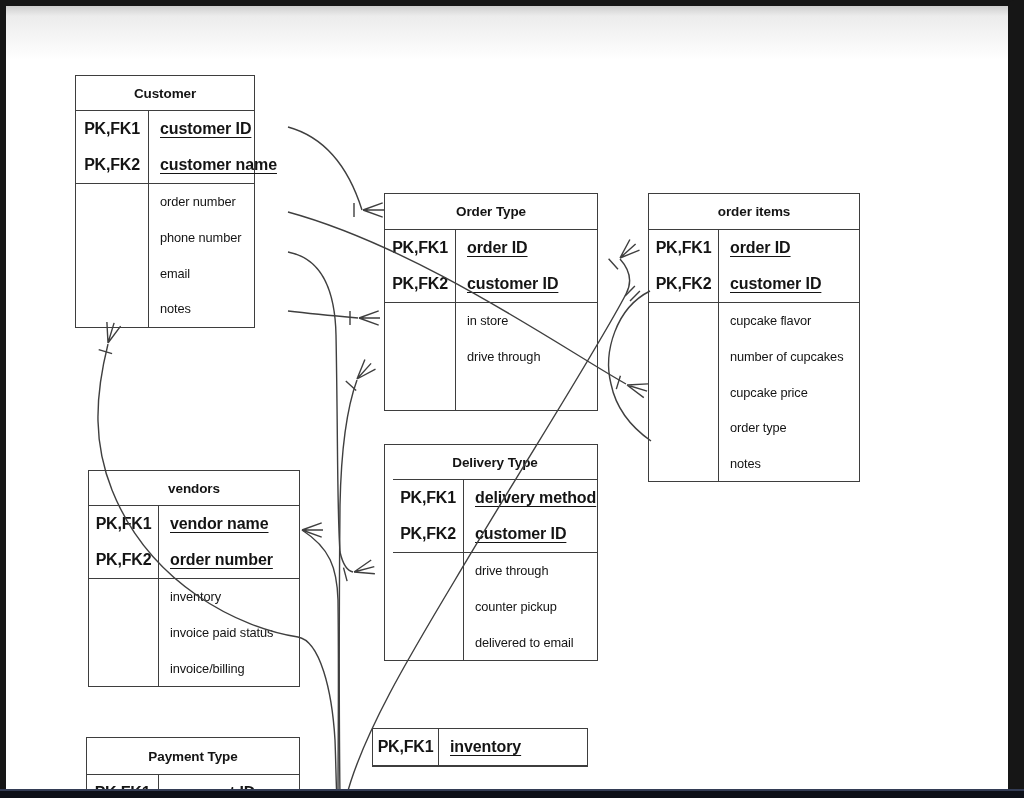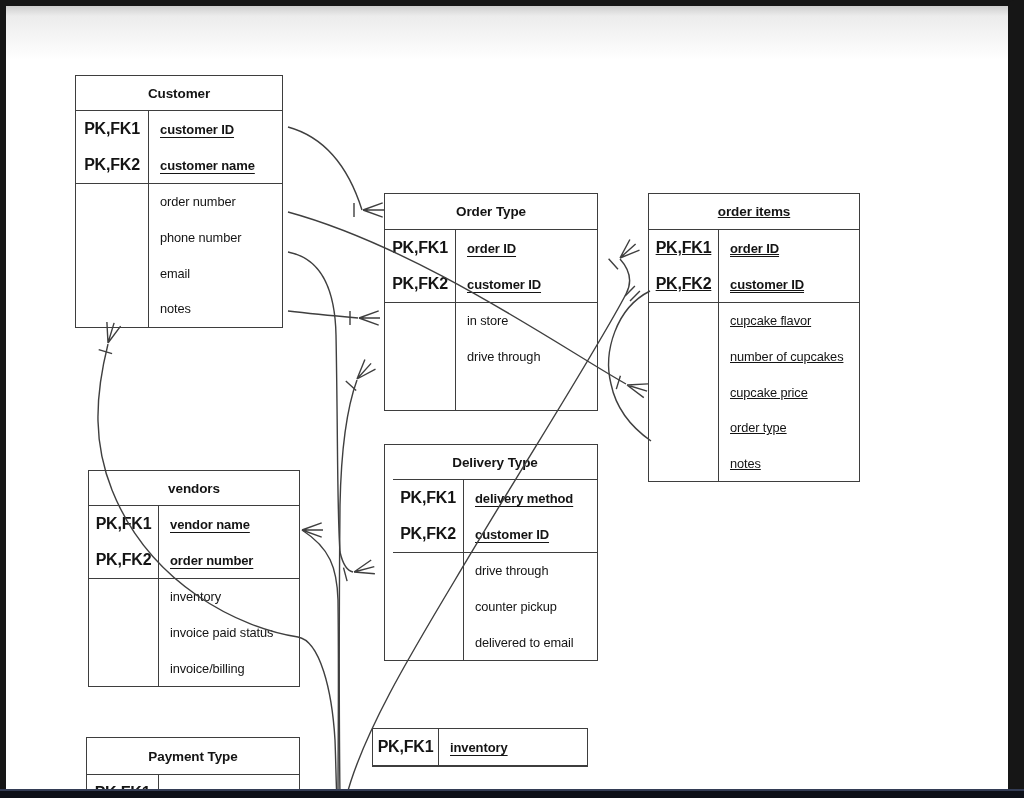--- a/index.html
+++ b/index.html
@@ -15,30 +15,30 @@
   #bottom-bar{left:0;top:789px;width:1024px;height:9px;border-top:2px solid #333c55;box-sizing:border-box;}
   .entity{position:absolute;background:#ffffff;border:1.4px solid #3e3e3e;box-sizing:border-box;z-index:2;color:#141414;}
   .e-title{display:flex;align-items:center;justify-content:center;font-weight:bold;font-size:13.5px;border-bottom:1.4px solid #3e3e3e;box-sizing:border-box;letter-spacing:-0.1px;}
   .e-sec{display:flex;}
   .e-sec.keys{border-bottom:1.4px solid #3e3e3e;}
   .cL{flex:0 0 auto;border-right:1.4px solid #3e3e3e;box-sizing:border-box;display:flex;flex-direction:column;}
   .cR{flex:1 1 auto;display:flex;flex-direction:column;min-width:0;}
   .krow{height:36px;display:flex;align-items:center;}
   .arow{height:35.7px;display:flex;align-items:center;}
   .pklbl{width:100%;justify-content:center;font-weight:bold;font-size:16px;letter-spacing:-0.2px;}
-  .keyname{padding-left:11px;font-weight:bold;font-size:13px;text-decoration:underline;text-underline-offset:3px;text-decoration-thickness:1.3px;letter-spacing:-0.1px;white-space:nowrap;}
+  .keyname{padding-left:11px;font-weight:bold;font-size:16px;text-decoration:underline;text-underline-offset:3px;text-decoration-thickness:1.3px;letter-spacing:-0.1px;white-space:nowrap;}
   .attrname{padding-left:11px;font-size:12.8px;letter-spacing:-0.1px;white-space:nowrap;}
   #connector-layer{position:absolute;left:0;top:0;z-index:5;pointer-events:none;}
 </style>
 </head>
 <body>
 
 <div id="stage">
   <div id="entities">
-      <div class="entity" style="left: 75px; top: 75px; width: 208px;">
+      <div class="entity" style="left: 75px; top: 75px; width: 180px;">
         <div class="e-title" style="height: 35px;">Customer</div>
         <div class="e-sec keys">
           <div class="cL" style="width: 73px;">
             <div class="krow pklbl">PK,FK1</div>
             <div class="krow pklbl">PK,FK2</div>
           </div>
           <div class="cR">
             <div class="krow">
               <span class="keyname">customer ID</span>
             </div>
@@ -95,21 +95,21 @@
           <div class="cR">
             <div class="arow">
               <span class="attrname">in store</span>
             </div>
             <div class="arow">
               <span class="attrname">drive through</span>
             </div>
           </div>
         </div>
       </div>
-      <div class="entity" style="left: 648px; top: 193px; width: 212px; text-decoration: underline;">
+      <div class="entity" style="left: 648px; top: 193px; width: 212px;">
         <div class="e-title" style="height: 36px;">order items</div>
         <div class="e-sec keys">
           <div class="cL" style="width: 70px;">
             <div class="krow pklbl">PK,FK1</div>
             <div class="krow pklbl">PK,FK2</div>
           </div>
           <div class="cR">
             <div class="krow">
               <span class="keyname">order ID</span>
             </div>

